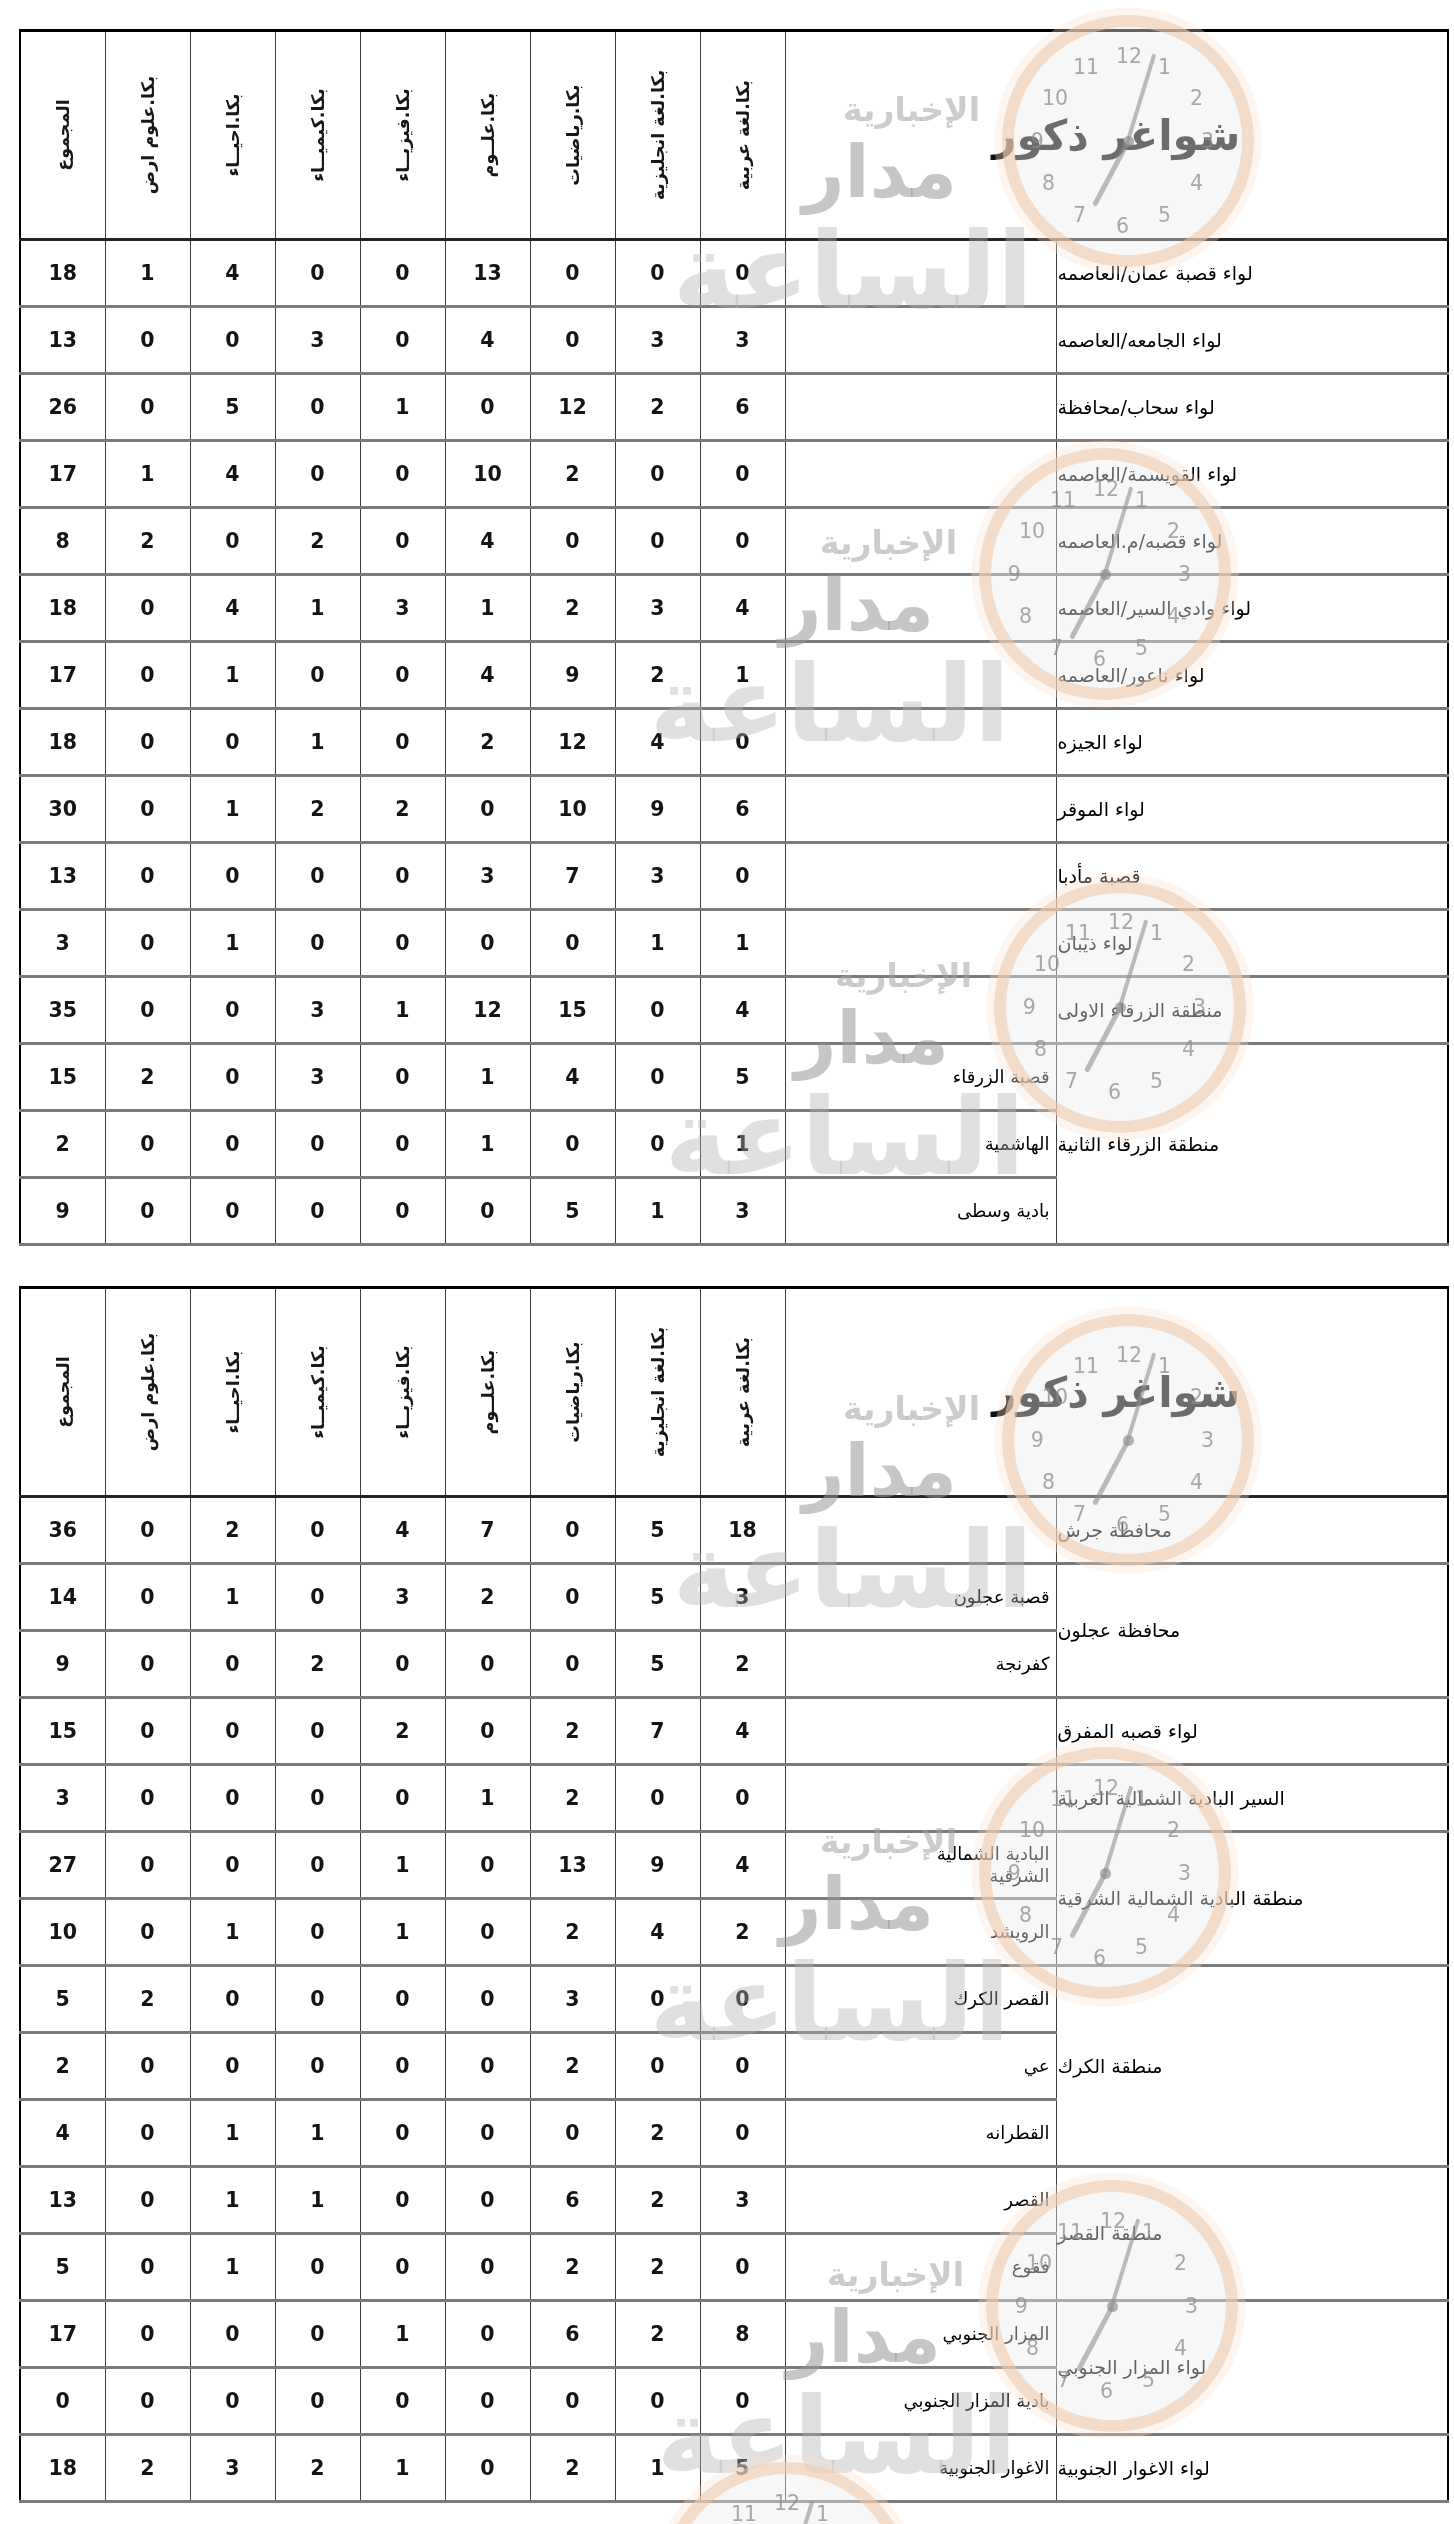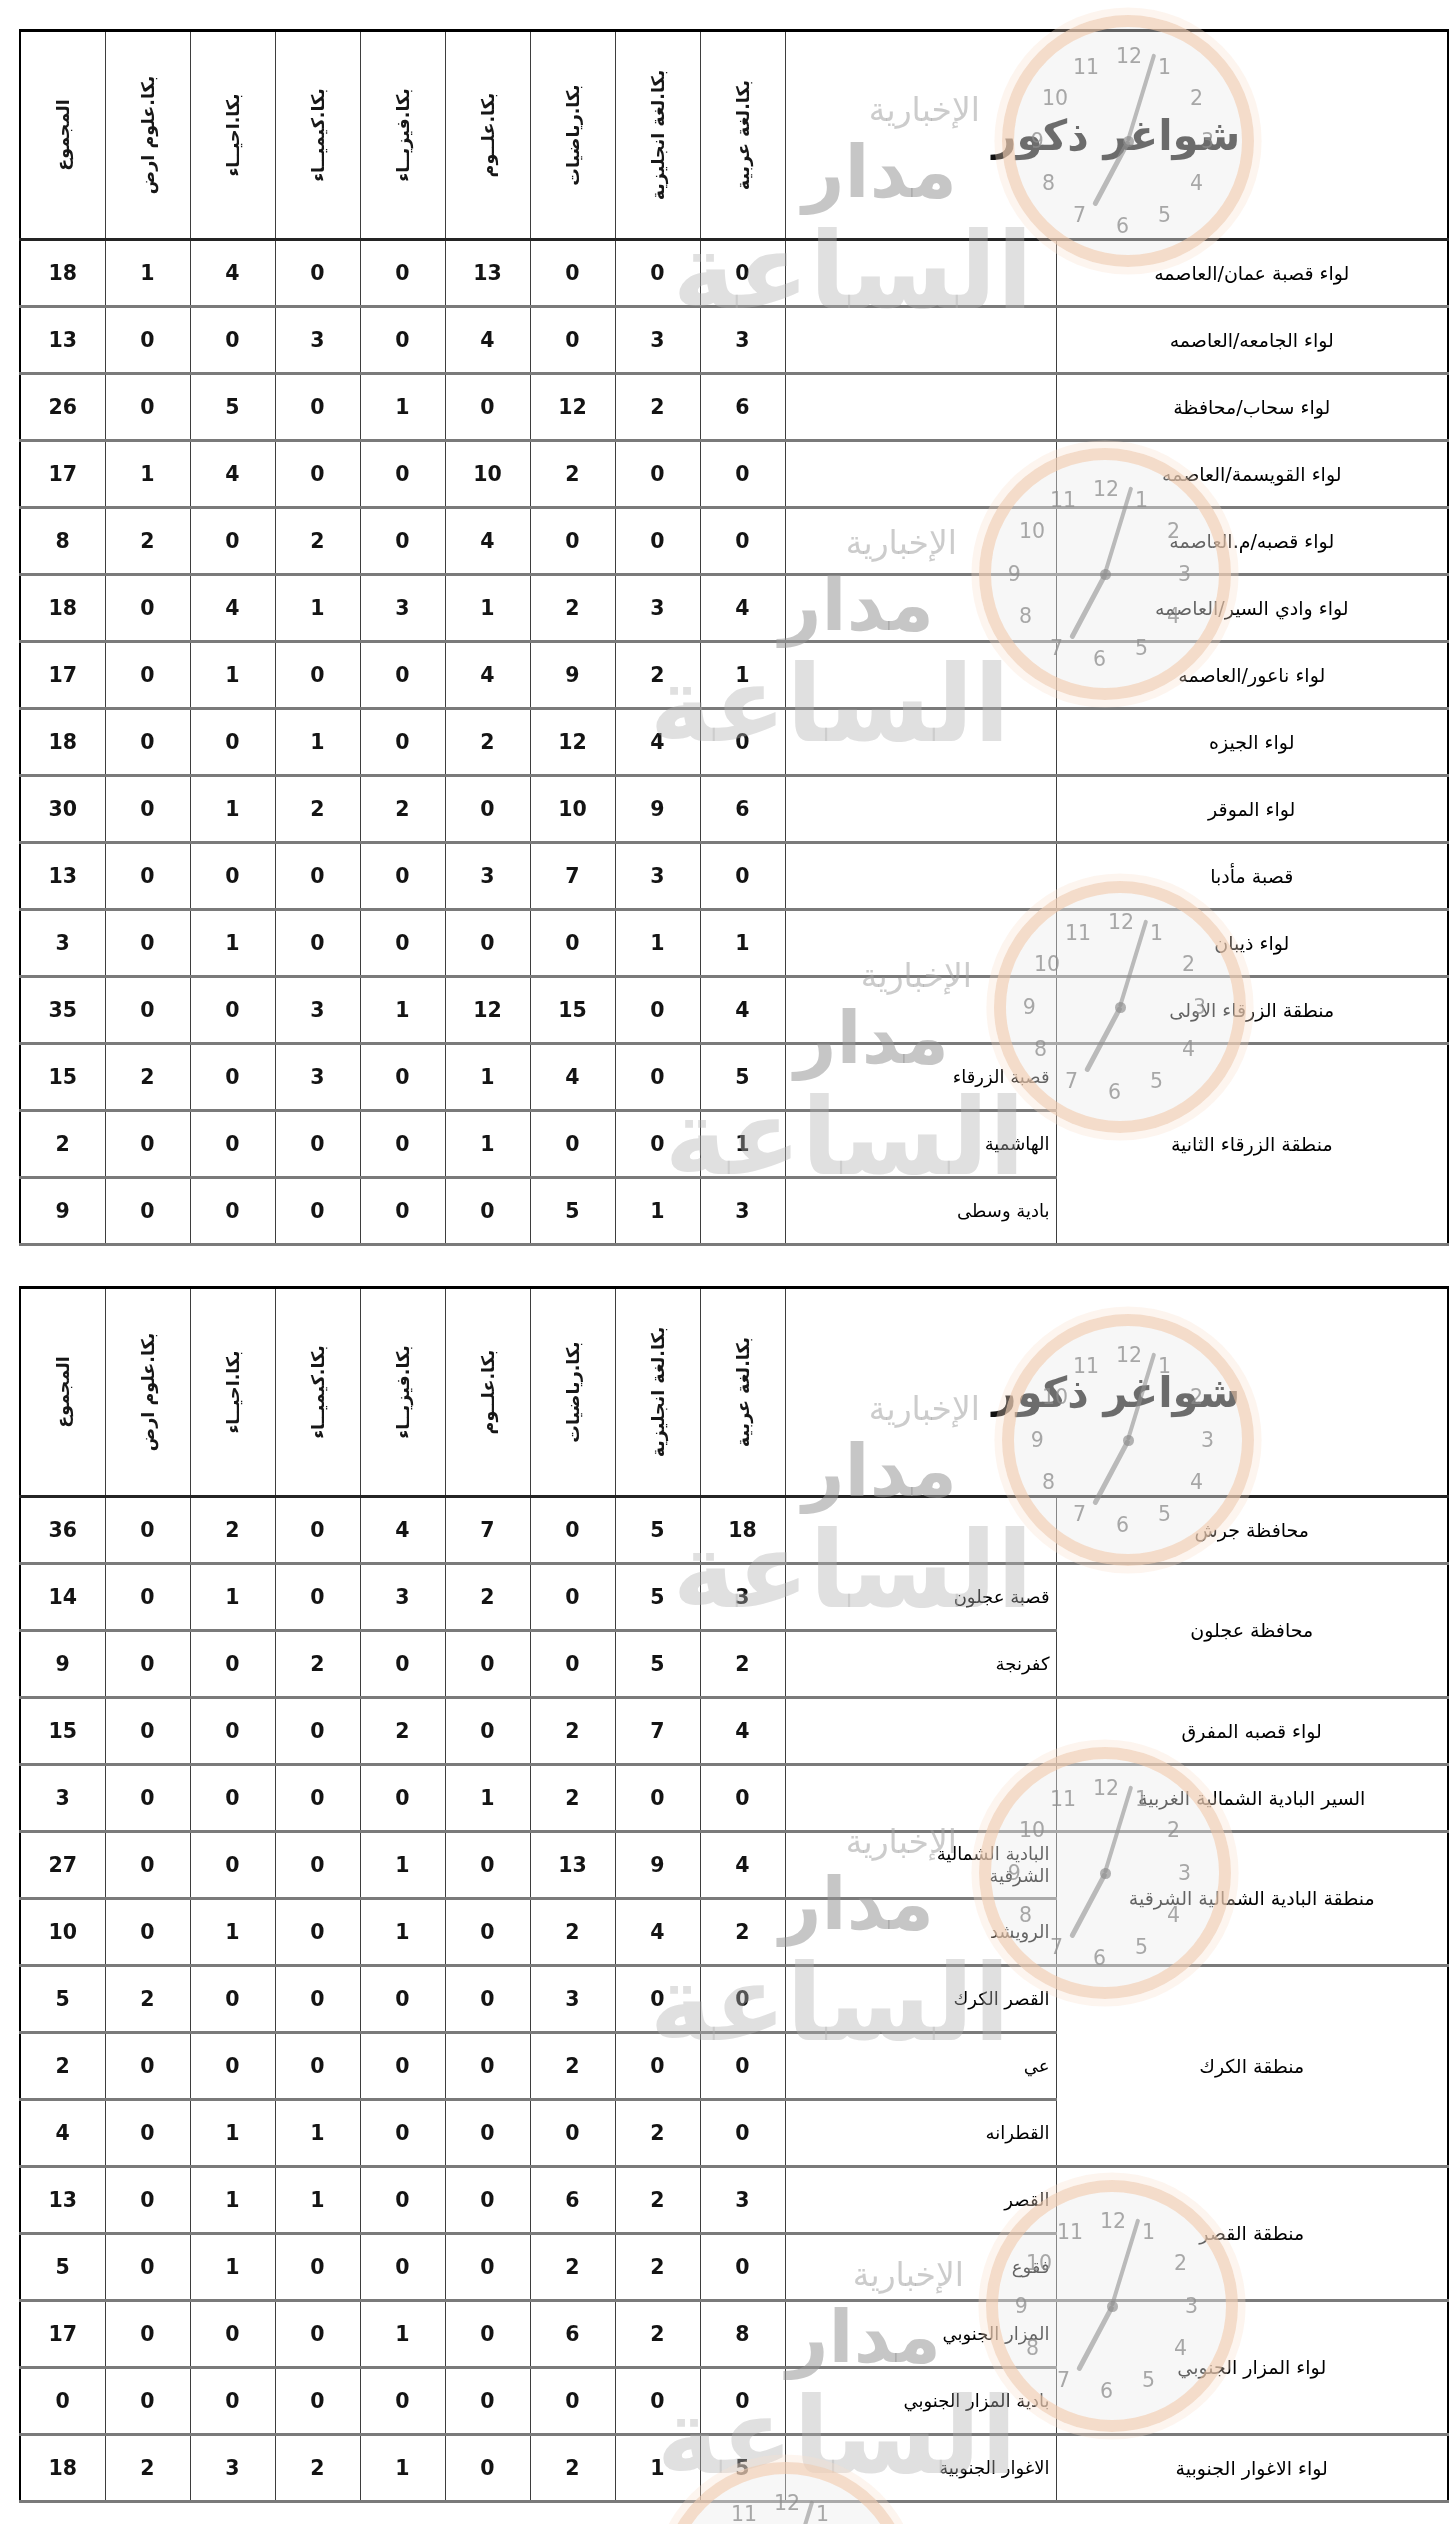--- a/index.html
+++ b/index.html
@@ -42,36 +42,36 @@
     font-size:20.5px;font-weight:bold;color:#141414;
     font-family:"DejaVu Sans", sans-serif;
   }
   td.sub-cell{
     direction:rtl;text-align:left; 
     text-align:right;vertical-align:middle;
     font-size:18px;color:#000;padding:0 6px 0 3px;
     white-space:pre-line;line-height:1.25;
   }
   td.region-cell{
-    direction:rtl;text-align:center;vertical-align:middle;
+    direction:rtl;text-align:left;vertical-align:middle;
     font-size:19px;color:#000;padding:0 1px;line-height:1.3;
   }
 
   
   .wm{position:absolute;width:577px;height:471px;pointer-events:none;z-index:5;direction:rtl;}
   .wm-clock{
     position:absolute;right:30px;top:15px;width:228px;height:228px;border-radius:50%;
     border:12px solid rgba(242,199,166,0.55);
     background:rgba(236,236,236,0.42);
     box-shadow:0 0 0 7.6px rgba(249,224,206,0.32);
   }
   .wm-num{position:absolute;font-size:20.5px;color:rgba(140,140,140,0.75);font-weight:normal;}
   .wm-hand{position:absolute;background:rgba(145,145,145,0.6);border-radius:2.3px;}
   .wm-dot{position:absolute;left:109px;top:109px;width:10.6px;height:10.6px;border-radius:50%;background:rgba(140,140,140,0.65);}
-  .wm-tagline{position:absolute;right:304px;top:90px;font-size:33px;font-weight:normal;color:rgba(163,163,163,0.55);}
+  .wm-tagline{position:absolute;right:304px;top:90px;font-size:33px;font-weight:bold;color:rgba(163,163,163,0.55);}
   .wm-brand1{position:absolute;right:327px;top:135px;font-size:73px;font-weight:bold;color:rgba(152,152,152,0.55);line-height:1;}
   .wm-brand2{position:absolute;right:251px;top:219px;font-size:106px;font-weight:bold;color:rgba(178,178,178,0.40);line-height:1;}
 </style>
 </head>
 <body>
 
 <div class="page">
   <table class="sheet" id="table-0">
       <colgroup>
         <col style="width: 85px;">

